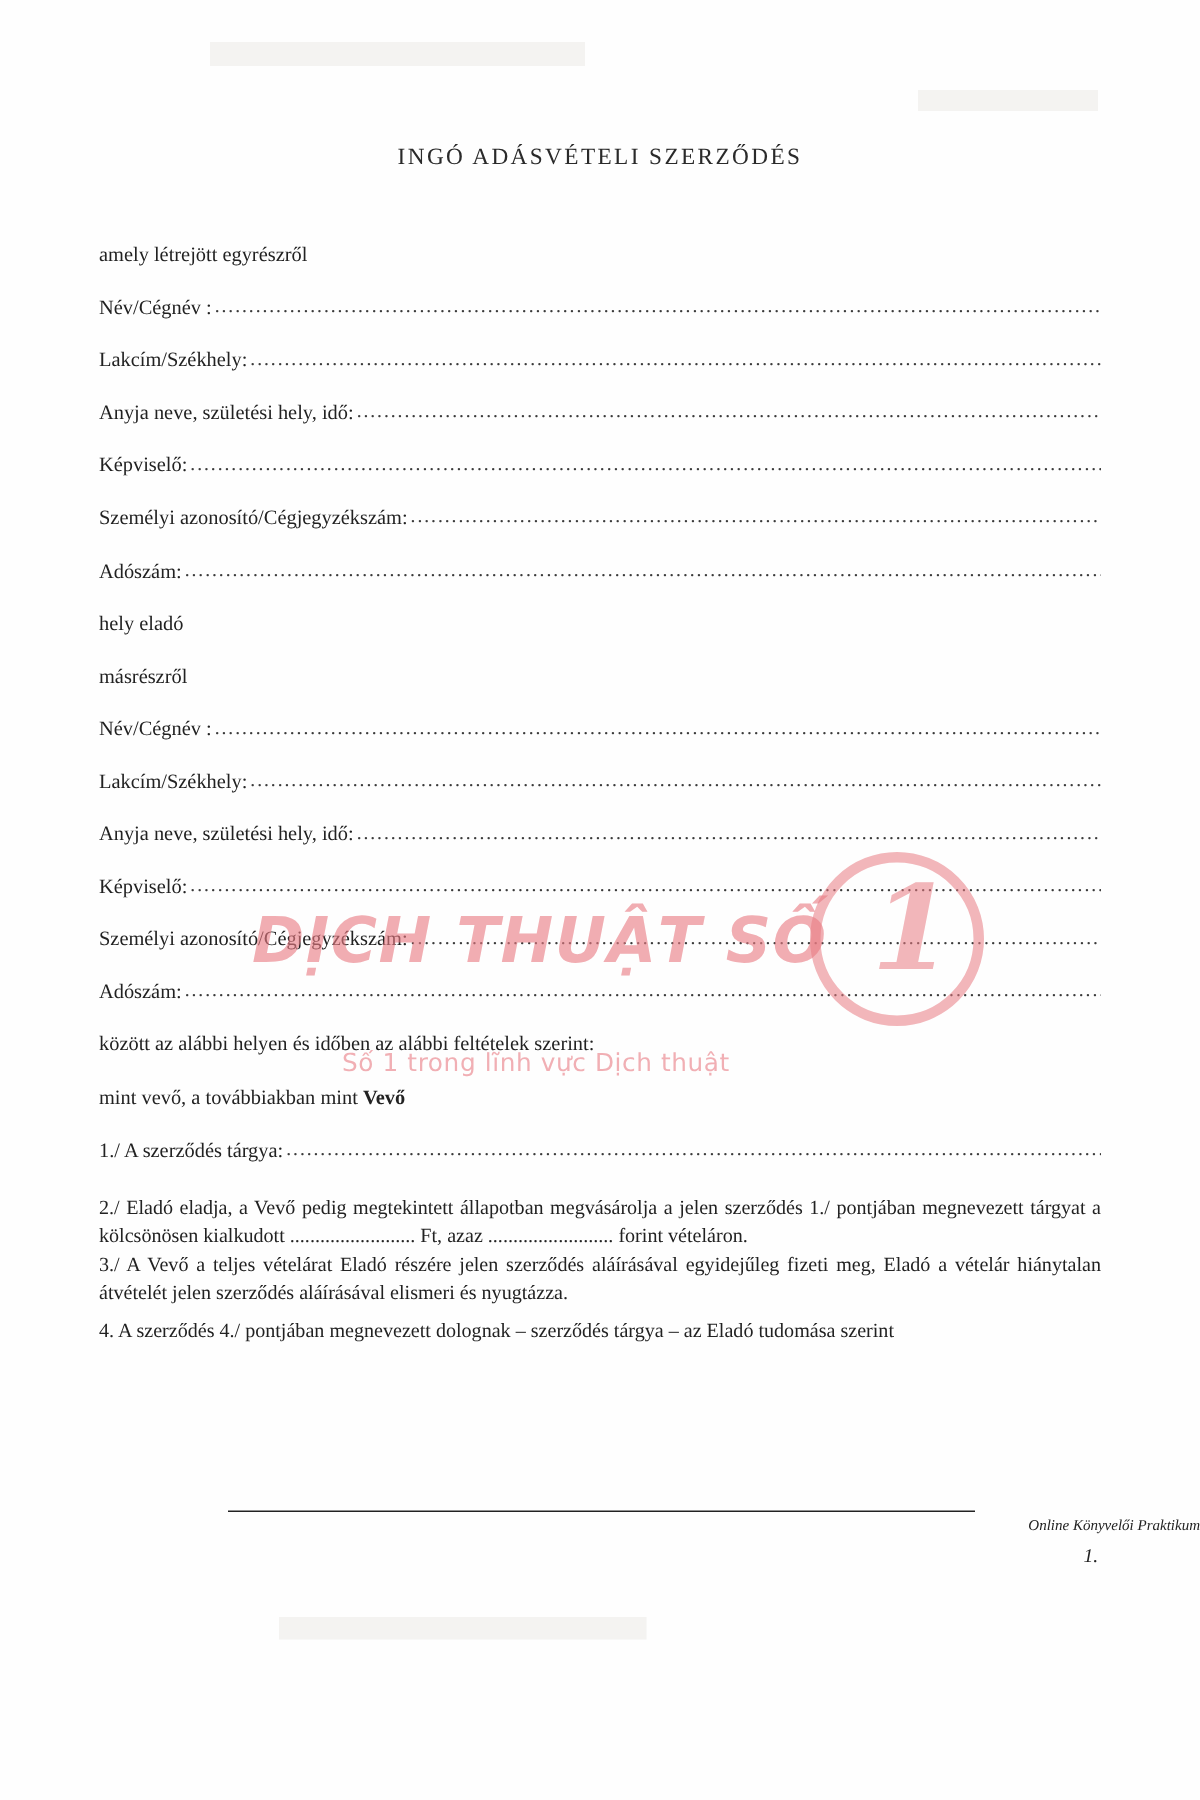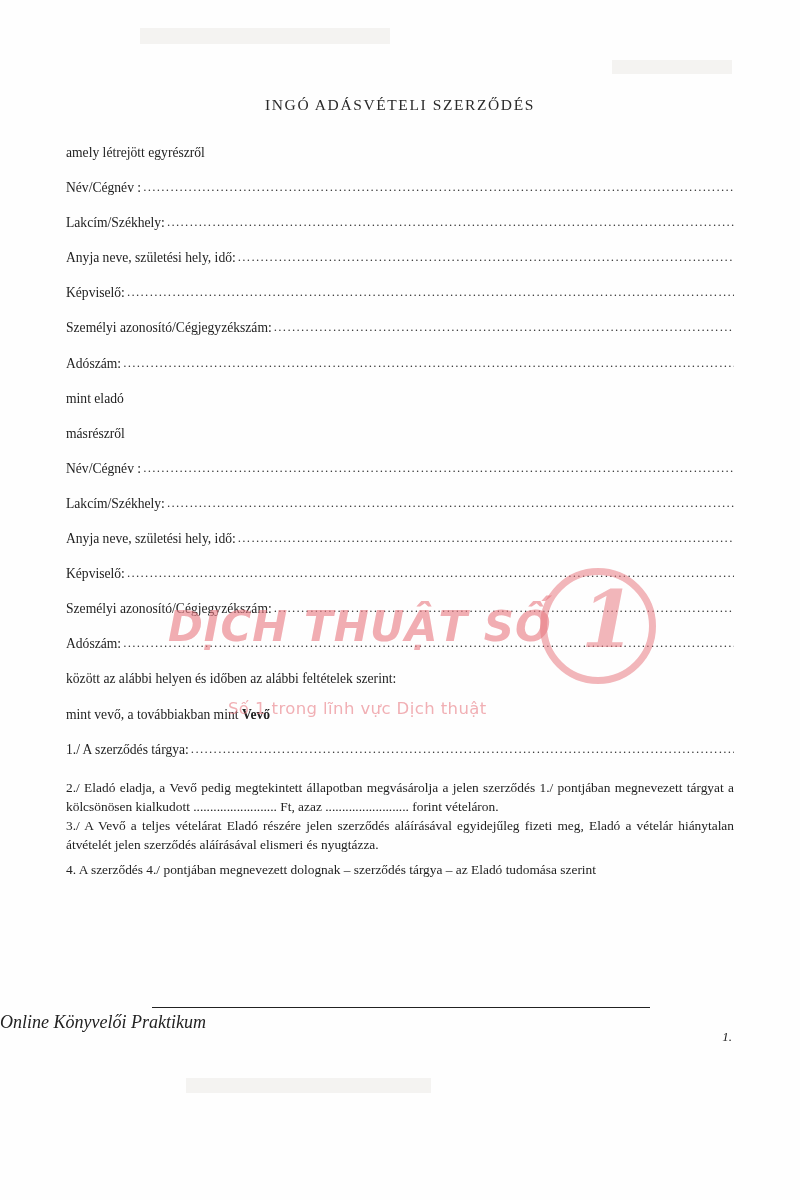--- a/index.html
+++ b/index.html
@@ -39,21 +39,21 @@
     width: 800px;
     text-align: center;
     font-size: 15.5px;
     letter-spacing: 1.6px;
     color: #2a2a2a;
   }
 
   .content {
     position: absolute;
     left: 66px;
-    top: 146px;
+    top: 163px;
     width: 668px;
   }
 
   .line-row {
     display: flex;
     align-items: baseline;
     font-size: 13.6px;
     line-height: 1.0;
     margin-bottom: 21.5px;
     white-space: nowrap;
@@ -98,23 +98,23 @@
     left: 152px;
     top: 1007px;
     width: 498px;
     border-top: 1.6px solid #222;
   }
   .footer-text {
     position: absolute;
     left: 0;
     top: 1012px;
     width: 800px;
-    text-align: left;
-    font-style: italic;
-    font-size: 18px;
+    text-align: right;
+    font-style: italic;
+    font-size: 10px;
     color: #222;
   }
   .page-num {
     position: absolute;
     right: 68px;
     top: 1029px;
     font-style: italic;
     font-size: 13px;
     color: #222;
   }
@@ -205,21 +205,21 @@
     </div>
     <div class="line-row">
       <span class="lbl">Személyi azonosító/Cégjegyzékszám:</span>
       <span class="dots">......................................................................................................................................................................</span>
     </div>
     <div class="line-row">
       <span class="lbl">Adószám:</span>
       <span class="dots">......................................................................................................................................................................</span>
     </div>
 
-    <div class="plain-row">mint eladó</div>
+    <div class="plain-row">hely eladó</div>
     <div class="plain-row">másrészről</div>
 
     <div class="line-row">
       <span class="lbl">Név/Cégnév :</span>
       <span class="dots">......................................................................................................................................................................</span>
     </div>
     <div class="line-row">
       <span class="lbl">Lakcím/Székhely:</span>
       <span class="dots">......................................................................................................................................................................</span>
     </div>

